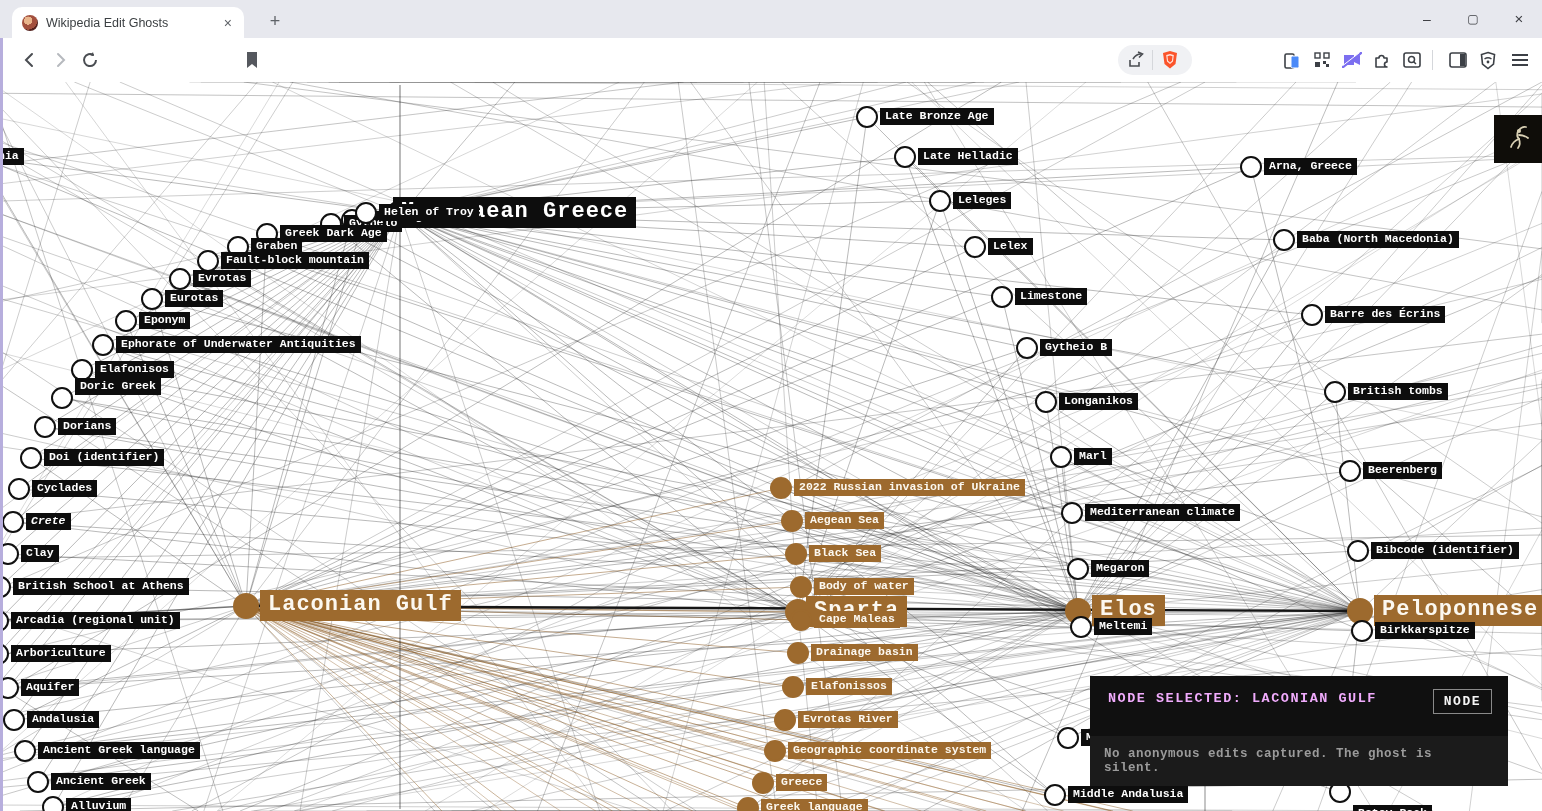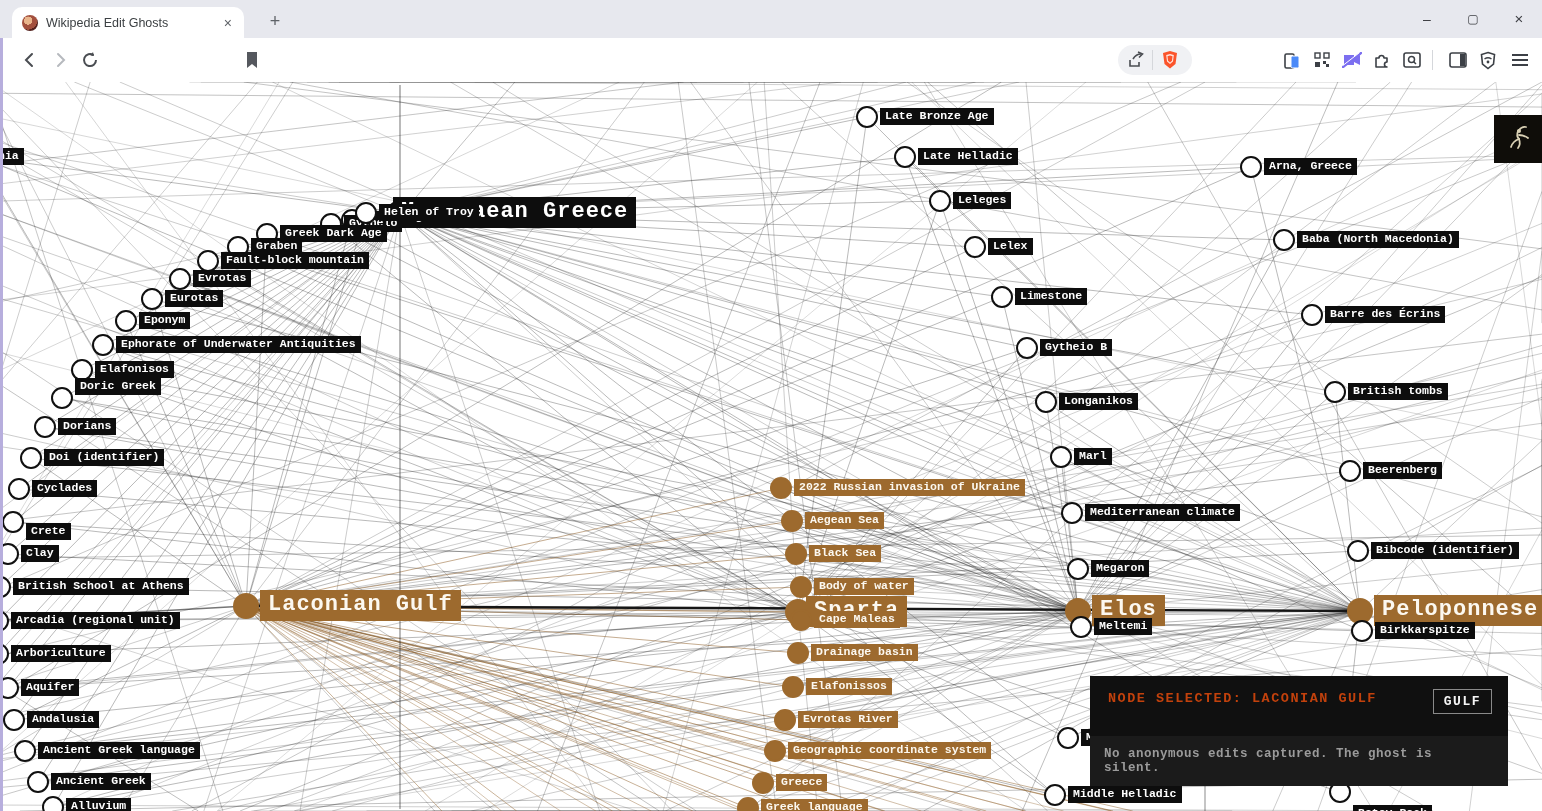--- a/index.html
+++ b/index.html
@@ -43,21 +43,21 @@
   .lbl.hot { background:#9d6a2e; color:#fcf8f0; }
   .lbl.major { font-size:22px; line-height:26px; padding:2px 8px 3px; letter-spacing:1px; }
 
   .logo { position:absolute; left:1494px; top:33px; width:48px; height:48px; background:#0f0d09; z-index:30;
           display:flex; align-items:center; justify-content:center; }
 
   
   .panel { position:absolute; left:1090px; top:594px; width:418px; height:110px; z-index:50;
            font-family:"Liberation Mono", monospace; }
   .panel-top { background:#101010; height:60px; padding:15px 18px 0; position:relative; }
-  .panel-title { color:#c2410c; font-size:13.5px; font-weight:700; letter-spacing:1.5px; }
+  .panel-title { color:#f0abfc; font-size:13.5px; font-weight:700; letter-spacing:1.5px; }
   .panel-link { color:#3e6ccd; font-size:13px; font-weight:700; letter-spacing:1px; margin-top:5px; cursor:pointer; }
   .panel-close { position:absolute; right:16px; top:13px; background:transparent; border:1px solid #8a8a8a;
                  color:#f5f5f5; font:700 13px "Liberation Mono", monospace; letter-spacing:1.5px;
                  padding:4px 10px; cursor:pointer; }
   .panel-bottom { background:#1b1b1b; height:50px; display:flex; align-items:center; padding:0 14px; }
   .panel-msg { color:#9b9b9b; font-size:12.5px; letter-spacing:.5px;font-weight:bold; }
 </style>
 </head>
 <body>
 
@@ -608,21 +608,21 @@
       <div style="position: absolute; z-index: 3;">
         <span class="dot" style="left: 31px; top: 376px;"></span>
         <span class="lbl" style="left: 44px; top: 367px;">Doi (identifier)</span>
       </div>
       <div style="position: absolute; z-index: 3;">
         <span class="dot" style="left: 19px; top: 407px;"></span>
         <span class="lbl" style="left: 32px; top: 398px;">Cyclades</span>
       </div>
       <div style="position: absolute; z-index: 3;">
         <span class="dot" style="left: 13px; top: 440px;"></span>
-        <span class="lbl" style="left: 26px; top: 441px;">Crete</span>
+        <span class="lbl" style="left: 26px; top: 431px; font-style: italic;">Crete</span>
       </div>
       <div style="position: absolute; z-index: 3;">
         <span class="dot" style="left: 8px; top: 472px;"></span>
         <span class="lbl" style="left: 21px; top: 463px;">Clay</span>
       </div>
       <div style="position: absolute; z-index: 3;">
         <span class="dot" style="left: 0px; top: 505px;"></span>
         <span class="lbl" style="left: 13px; top: 496px;">British School at Athens</span>
       </div>
       <div style="position: absolute; z-index: 3;">
@@ -696,21 +696,21 @@
       <div style="position: absolute; z-index: 3;">
         <span class="dot" style="left: 1081px; top: 545px;"></span>
         <span class="lbl" style="left: 1094px; top: 536px;">Meltemi</span>
       </div>
       <div style="position: absolute; z-index: 3;">
         <span class="dot" style="left: 1068px; top: 656px;"></span>
         <span class="lbl" style="left: 1081px; top: 647px;">M</span>
       </div>
       <div style="position: absolute; z-index: 3;">
         <span class="dot" style="left: 1055px; top: 713px;"></span>
-        <span class="lbl" style="left: 1068px; top: 704px;">Middle Helladic</span>
+        <span class="lbl" style="left: 1068px; top: 704px;">Middle Andalusia</span>
       </div>
       <div style="position: absolute; z-index: 3;">
         <span class="dot" style="left: 1251px; top: 85px;"></span>
         <span class="lbl" style="left: 1264px; top: 76px;">Arna, Greece</span>
       </div>
       <div style="position: absolute; z-index: 3;">
         <span class="dot" style="left: 1284px; top: 158px;"></span>
         <span class="lbl" style="left: 1297px; top: 149px;">Baba (North Macedonia)</span>
       </div>
       <div style="position: absolute; z-index: 3;">
@@ -792,20 +792,20 @@
         <path d="M18 17 q2 5 -1 9"></path>
         <path d="M18 13 q5 0 9 3"></path>
         <circle cx="18" cy="9" r="2" fill="#d9d0b4" stroke="none"></circle>
       </g>
     </svg>
   </div>
 
   <div class="panel">
     <div class="panel-top">
       <div class="panel-title">NODE SELECTED: LACONIAN GULF</div>
-      <button class="panel-close">GULF</button>
+      <button class="panel-close">NODE</button>
     </div>
     <div class="panel-bottom">
       <div class="panel-msg">No anonymous edits captured. The ghost is silent.</div>
     </div>
   </div>
 </div>
 <div class="purple-strip"></div>
 
 </body></html>

